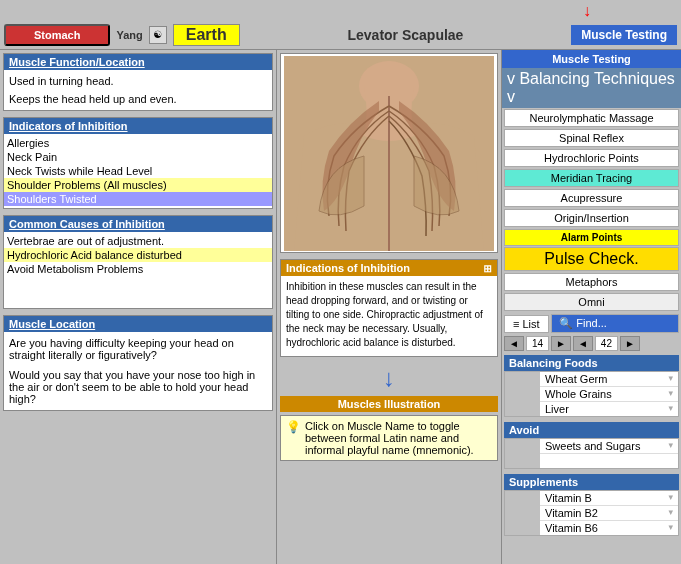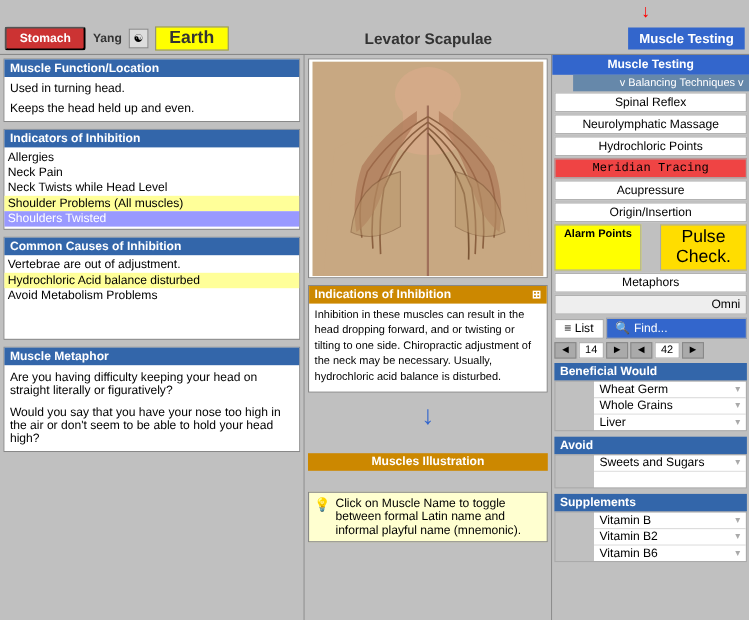--- a/index.html
+++ b/index.html
@@ -2,35 +2,35 @@
 <html><head>
   <meta charset="utf-8">
   <style>
     * { box-sizing: border-box; margin: 0; padding: 0; font-family: Arial, sans-serif; font-size: 11px; }
     body { width: 681px; height: 564px; overflow: hidden; background: #c0c0c0; }
 
     .main-container { display: flex; flex-direction: column; width: 681px; height: 564px; }
 
     
     .top-bar { display: flex; align-items: center; background: #c0c0c0; padding: 2px 4px; height: 30px; border-bottom: 1px solid #888; }
-    .top-bar-stomach { background: #cc3333; color: white; font-weight: bold; padding: 3px 12px; border-radius: 3px; margin-right: 6px; }
+    .top-bar-stomach { background: #cc3333; color: white; font-weight: bold; padding: 3px 28px; border-radius: 3px; margin-right: 6px; }
     .top-bar-yang { color: #333; font-weight: bold; margin-right: 6px; }
     .top-bar-icon { width: 18px; height: 18px; border: 1px solid #888; background: #ddd; display: inline-flex; align-items: center; justify-content: center; margin-right: 6px; font-size: 10px; }
     .top-bar-earth { background: #ffff00; color: #333; font-weight: bold; font-size: 16px; padding: 1px 12px; border: 1px solid #888; }
     .top-bar-title { flex: 1; text-align: center; font-size: 14px; font-weight: bold; color: #333; }
     .top-bar-right { background: #3366cc; color: white; font-weight: bold; padding: 3px 10px; font-size: 12px; }
 
     
     .content-area { display: flex; flex: 1; overflow: hidden; }
 
     
     .left-col { width: 277px; display: flex; flex-direction: column; border-right: 1px solid #888; overflow-y: auto; background: #c0c0c0; }
 
     .section-box { margin: 3px; border: 1px solid #888; background: white; }
-    .section-header { background: #3366aa; color: white; font-weight: bold; padding: 2px 5px; font-size: 11px; }
+    .section-header { background: #3366aa; color: white; font-weight: bold; padding: 2px 5px; font-size: 11px; text-decoration: underline; }
     .section-content { padding: 3px 5px; min-height: 40px; }
     .section-content p { margin: 2px 0; }
 
     .inhibition-item { padding: 1px 3px; }
     .inhibition-item.highlighted { background: #ffff99; }
     .inhibition-item.blue-highlight { background: #9999ff; color: white; }
 
     .causes-item { padding: 1px 3px; }
     .causes-item.highlighted { background: #ffff99; }
 
@@ -40,40 +40,40 @@
     .muscle-image-area { background: white; border: 1px solid #888; margin: 3px; flex: 0 0 200px; display: flex; align-items: center; justify-content: center; overflow: hidden; }
     .muscle-image-placeholder { width: 210px; height: 195px; background: #e8e0d0; position: relative; display: flex; align-items: center; justify-content: center; }
     
 
     .inhibition-box { margin: 3px; border: 1px solid #888; background: white; }
     .inhibition-header { background: #cc8800; color: white; font-weight: bold; padding: 2px 5px; display: flex; align-items: center; justify-content: space-between; }
     .inhibition-text { padding: 4px 5px; font-size: 10px; line-height: 1.4; min-height: 80px; }
 
     .down-arrow { color: #3366cc; font-size: 24px; text-align: center; padding: 4px; }
 
-    .muscles-illus-bar { background: #cc8800; color: white; font-weight: bold; padding: 2px 5px; margin: 16px 3px; text-align: center; font-size: 11px; }
+    .muscles-illus-bar { background: #cc8800; color: white; font-weight: bold; padding: 2px 5px; margin: 0 3px; text-align: center; font-size: 11px; }
 
     .click-note { background: #ffffd0; border: 1px solid #888; margin: 3px; padding: 4px 5px; font-size: 10px; display: flex; align-items: flex-start; gap: 4px; }
     .click-note-icon { color: #cc8800; font-size: 12px; flex-shrink: 0; }
 
     
     .right-col { width: 179px; display: flex; flex-direction: column; background: #c0c0c0; overflow-y: auto; }
 
     .muscle-testing-header { background: #3366cc; color: white; font-weight: bold; padding: 3px 5px; text-align: center; font-size: 11px; }
 
-    .balancing-techniques { background: #6688aa; color: white; padding: 2px 5px; text-align: right; font-size: 10px; margin-left: 19px; }
+    .balancing-techniques { background: #6688aa; color: white; padding: 2px 5px; text-align: left; font-size: 16px; }
 
     .right-menu-item { background: white; border: 1px solid #aaa; margin: 1px 2px; padding: 2px 5px; text-align: center; cursor: pointer; }
-    .right-menu-item.selected { background: #ef4444; font-family: Liberation Mono, monospace; }
-
-    .alarm-pulse-row { display: flex; margin: 1px 2px; gap: 17px; }
+    .right-menu-item.selected { background: #5eead4; }
+
+    .alarm-pulse-row { display: flex; margin: 1px 2px; gap: 1px; flex-direction: column; }
     .alarm-btn { background: #ffff00; border: 1px solid #aaa; padding: 2px 4px; text-align: center; cursor: pointer; flex: 1; font-weight: bold; font-size: 10px; }
     .pulse-btn { background: #ffdd00; border: 1px solid #aaa; padding: 2px 4px; text-align: center; cursor: pointer; flex: 1; font-size: 16px; }
 
-    .omni-row { background: #eee; border: 1px solid #aaa; margin: 1px 2px; padding: 2px 5px; text-align: right; font-size: 11px; }
+    .omni-row { background: #eee; border: 1px solid #aaa; margin: 1px 2px; padding: 2px 5px; text-align: center; font-size: 11px; }
 
     .list-find-row { display: flex; margin: 2px; gap: 2px; align-items: center; }
     .list-btn { background: white; border: 1px solid #aaa; padding: 2px 8px; cursor: pointer; display: flex; align-items: center; gap: 3px; }
     .find-btn { background: #3366cc; color: white; border: 1px solid #aaa; padding: 2px 8px; cursor: pointer; flex: 1; }
 
     .nav-row { display: flex; align-items: center; margin: 1px 2px; gap: 2px; }
     .nav-btn { background: #aaa; border: 1px solid #888; padding: 1px 4px; cursor: pointer; font-size: 10px; }
     .nav-num { background: white; border: 1px solid #aaa; padding: 1px 5px; font-size: 10px; }
 
     .right-section-header { background: #3366aa; color: white; font-weight: bold; padding: 2px 5px; margin: 3px 2px 0 2px; font-size: 11px; }
@@ -128,21 +128,21 @@
         <div class="section-header">Common Causes of Inhibition</div>
         <div style="padding: 2px 0;">
           <div class="causes-item">Vertebrae are out of adjustment.</div>
           <div class="causes-item highlighted">Hydrochloric Acid balance disturbed</div>
           <div class="causes-item">Avoid Metabolism Problems</div>
         </div>
         <div style="height:30px;"></div>
       </div>
 
       <div class="section-box">
-        <div class="section-header">Muscle Metaphor</div>
+        <div class="section-header">Muscle Location</div>
         <div class="section-content">
           <p>Are you having difficulty keeping your head on straight literally or figuratively?</p>
           <p style="margin-top:8px;">Would you say that you have your nose too high in the air or don't seem to be able to hold your head high?</p>
         </div>
       </div>
 
     </div>
 
     <div class="mid-col">
 
@@ -197,22 +197,22 @@
       </div>
 
     </div>
 
     <div class="right-col">
 
       <div class="muscle-testing-header">Muscle Testing</div>
 
       <div class="balancing-techniques">v Balancing Techniques v</div>
 
+      <div class="right-menu-item">Neurolymphatic Massage</div>
       <div class="right-menu-item">Spinal Reflex</div>
-      <div class="right-menu-item">Neurolymphatic Massage</div>
       <div class="right-menu-item">Hydrochloric Points</div>
       <div class="right-menu-item selected">Meridian Tracing</div>
       <div class="right-menu-item">Acupressure</div>
       <div class="right-menu-item">Origin/Insertion</div>
 
       <div class="alarm-pulse-row">
         <div class="alarm-btn">Alarm Points</div>
         <div class="pulse-btn">Pulse Check.</div>
       </div>
 
@@ -232,21 +232,21 @@
 
       <div class="nav-row">
         <button class="nav-btn">◄</button>
         <span class="nav-num">14</span>
         <button class="nav-btn">►</button>
         <button class="nav-btn">◄</button>
         <span class="nav-num">42</span>
         <button class="nav-btn">►</button>
       </div>
 
-      <div class="right-section-header">Beneficial Would</div>
+      <div class="right-section-header">Balancing Foods</div>
       <div class="right-list-box">
         <div class="right-list-item">
           <span>Wheat Germ</span>
           <span class="scroll-indicator">▾</span>
         </div>
         <div class="right-list-item">
           <span>Whole Grains</span>
           <span class="scroll-indicator">▾</span>
         </div>
         <div class="right-list-item">

